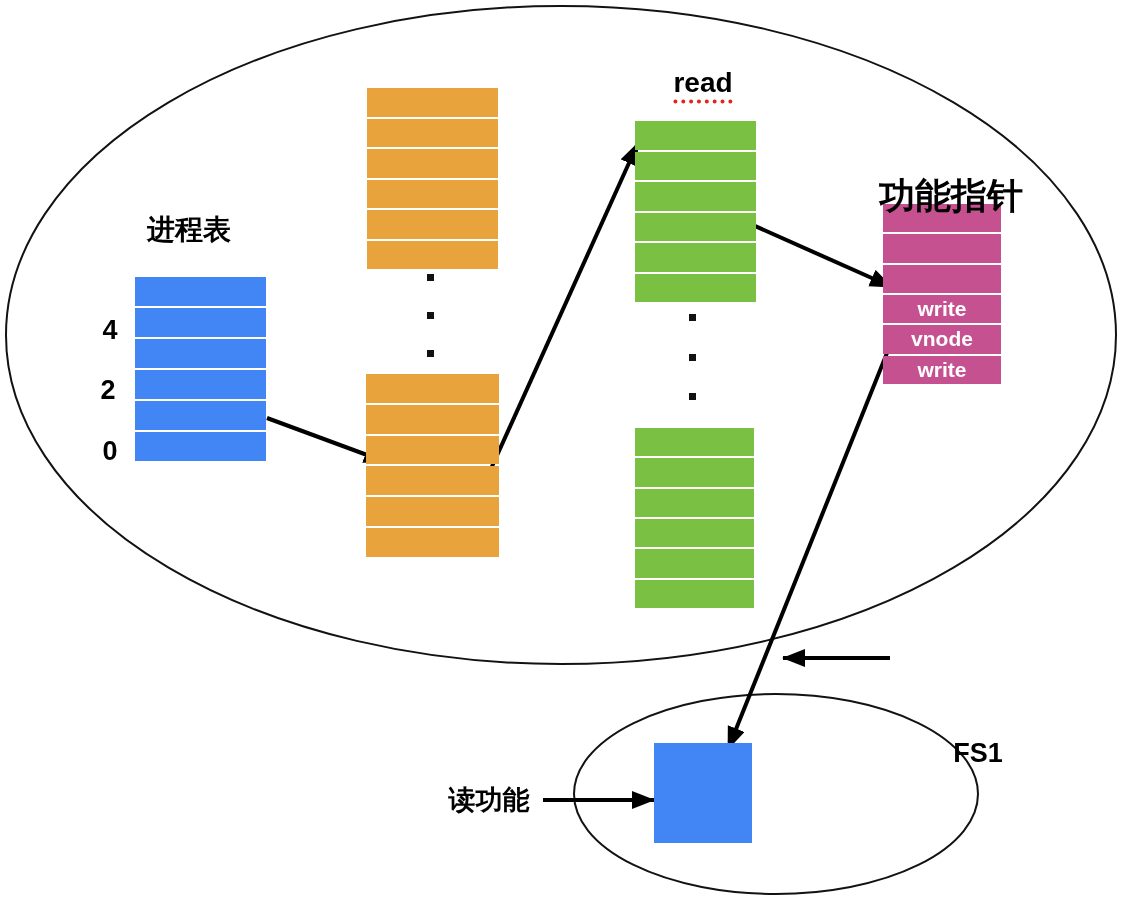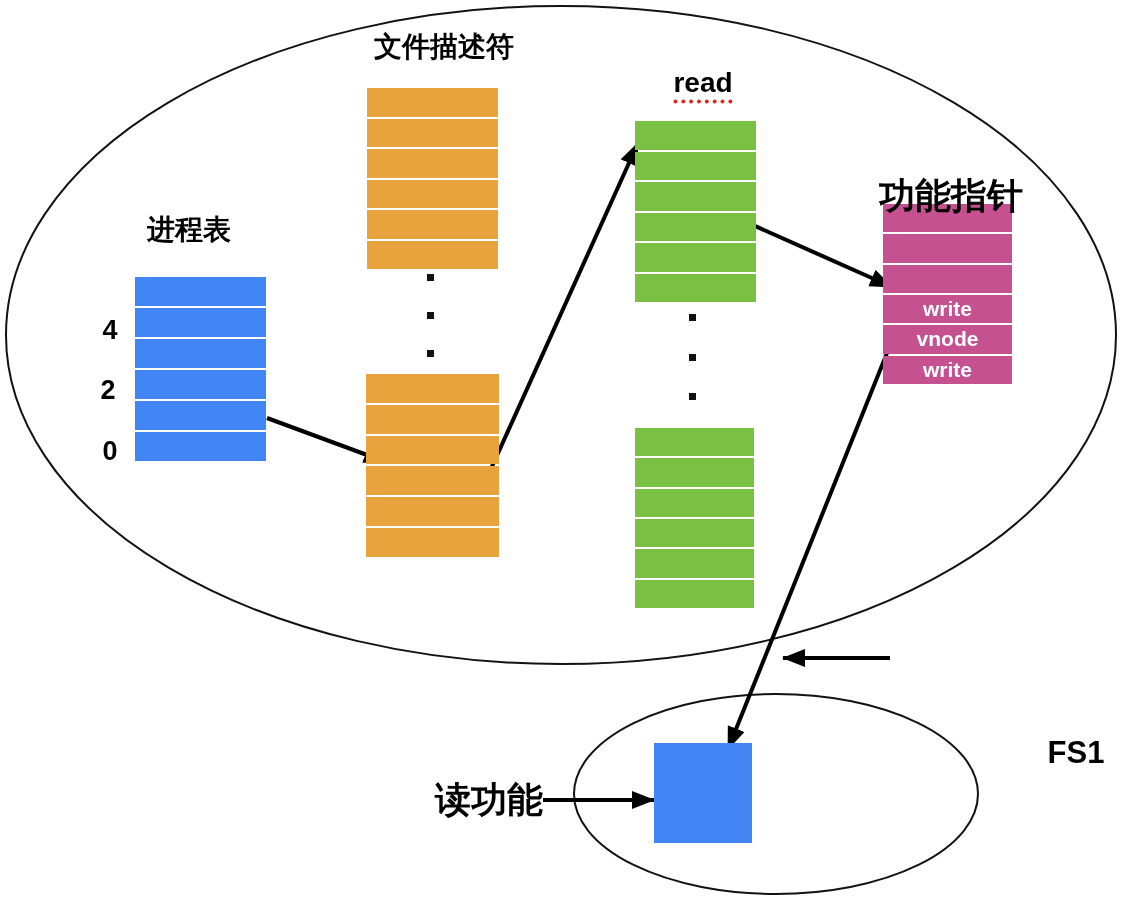--- a/index.html
+++ b/index.html
@@ -29,21 +29,21 @@
     border-bottom:4px dotted var(--underline_red);
     padding-bottom:1px;
   }
   #fs1-square{position:absolute;left:654px;top:743px;width:98px;height:100px;background:var(--process_blue);}
   
   #process-table{left:135px;top:277px;width:131px;height:184px;}
   #fd-table-top{left:367px;top:88px;width:131px;height:181px;}
   #fd-table-bottom{left:366px;top:374px;width:133px;height:183px;}
   #vnode-table-top{left:635px;top:121px;width:121px;height:181px;}
   #vnode-table-bottom{left:635px;top:428px;width:119px;height:180px;}
-  #fnptr-table{left:883px;top:204px;width:129px;height:180px;}
+  #fnptr-table{left:883px;top:204px;width:118px;height:180px;}
 </style>
 </head>
 <body>
 
 <div id="canvas">
 
   <svg id="diagram-svg" viewBox="0 0 1128 902" xmlns="http://www.w3.org/2000/svg">
     <defs>
       <marker id="arrow" markerUnits="userSpaceOnUse" markerWidth="26" markerHeight="22" refX="22" refY="9" orient="auto">
         <path d="M0,0 L23,9 L0,18 Z" fill="#000"></path>
@@ -121,25 +121,24 @@
     <div class="row"></div>
     <div class="row"></div>
     <div class="row"></div>
     <div class="row">write</div>
     <div class="row">vnode</div>
     <div class="row">write</div>
   </div>
 
   <div id="fs1-square"></div>
 
-  <div class="lbl cn" style="left:444px;top:47px;">文件描述符</div>
   <div class="lbl cn" style="left:189px;top:230px;">进程表</div>
   <div class="lbl" id="lbl-vnode" style="left:703px;top:85px;">read</div>
   <div class="lbl cn" style="left:951px;top:176px;font-size:36px;margin-top:20px;">功能指针</div>
 
   <div class="lbl num" style="left:110px;top:330px;">4</div>
   <div class="lbl num" style="left:108px;top:390px;">2</div>
   <div class="lbl num" style="left:110px;top:451px;">0</div>
 
-  <div class="lbl cn" style="left:1076px;top:753px;font-size:31px;">FS1</div>
-  <div class="lbl cn" style="left:489px;top:800px;font-size:36px;">读功能</div>
+  <div class="lbl cn" style="left:978px;top:753px;font-size:27px;">FS1</div>
+  <div class="lbl cn" style="left:489px;top:800px;font-size:27px;">读功能</div>
 
 </div>
 
 </body></html>

